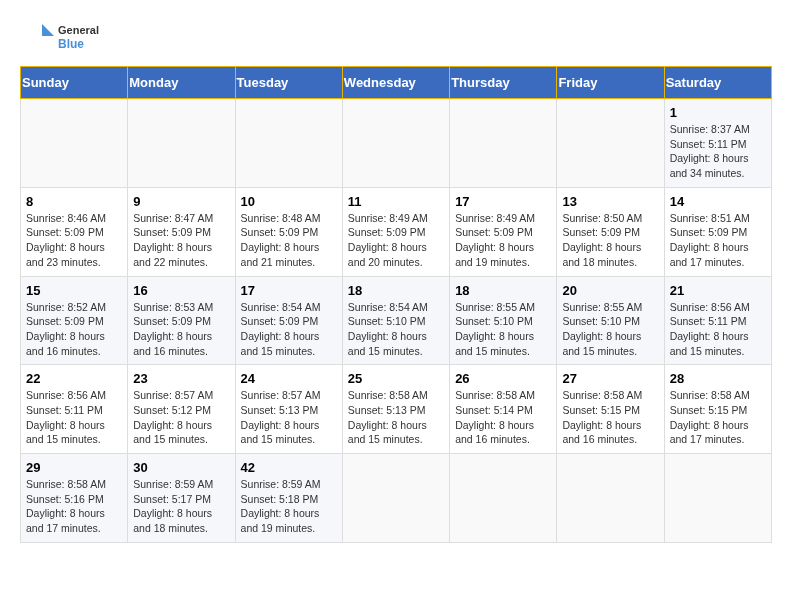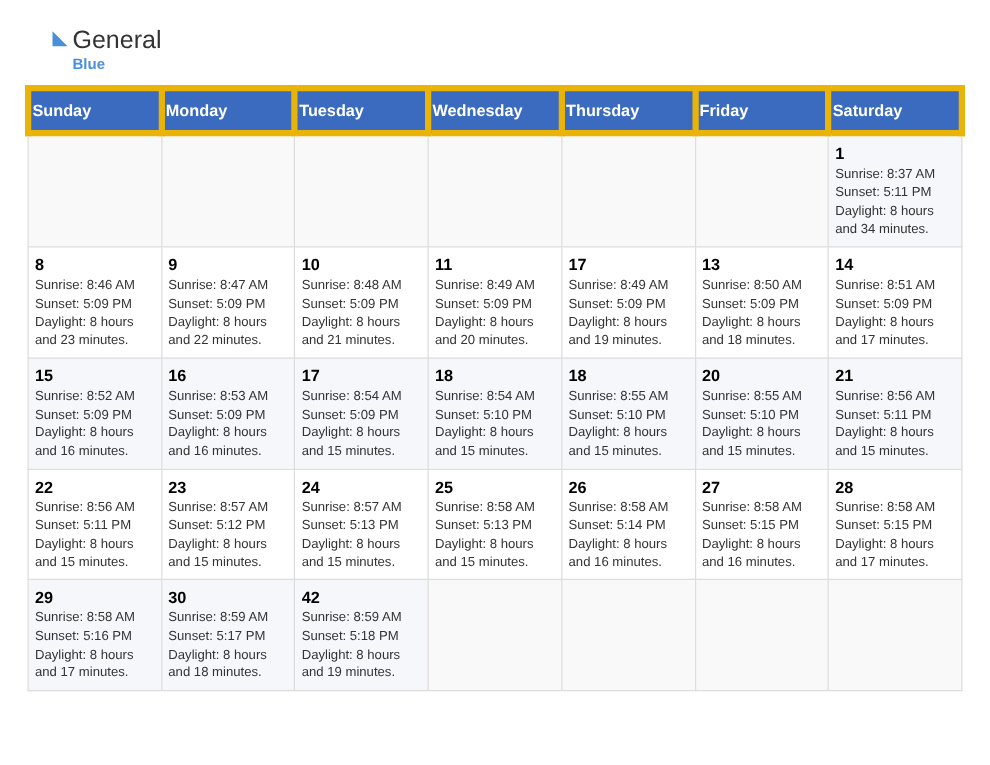--- a/index.html
+++ b/index.html
@@ -38,21 +38,21 @@
       border-collapse: collapse;
       font-size: 11px;
     }
     thead tr th {
       background-color: #3a6bbf;
       color: #fff;
       padding: 8px 1px;
       text-align: left;
       font-size: 13px;
       font-weight: bold;
-      border: 5px solid #eab308;
+      border: 1px solid #eab308;
     }
     tbody tr td {
       vertical-align: top;
       padding: 6px 5px;
       border: 1px solid #ddd;
       width: 107px;
       min-height: 70px;
       background: #fff;
     }
     tbody tr:nth-child(odd) td {
@@ -80,21 +80,21 @@
 <body>
 
 <div class="header">
   <div class="logo">
   <div style="display:flex;align-items:center;gap:2px;">
     <svg width="36" height="36" viewBox="0 0 36 36">
       <polygon points="22,4 34,16 22,16" fill="#4a90d9"></polygon>
       <polygon points="22,4 34,16 28,10" fill="#2a6aaf" opacity="0.5"></polygon>
     </svg>
     <div style="line-height:1.2;">
-      <div style="font-size:20px;font-weight:normal;color:#333;">General</div>
+      <div style="font-size:11px;font-weight:bold;color:#333;">General</div>
       <div style="font-size:12px;font-weight:bold;color:#4a90d9;">Blue</div>
     </div>
   </div>
 </div>
   <div class="title-block">
     <div class="calendar-title"></div>
     <div class="calendar-subtitle"></div>
   </div>
 </div>
 

